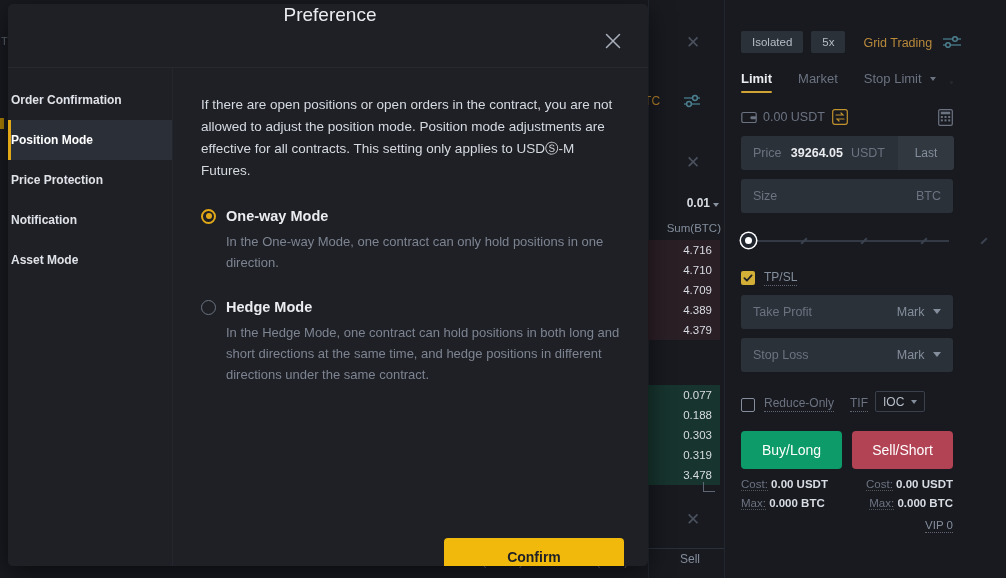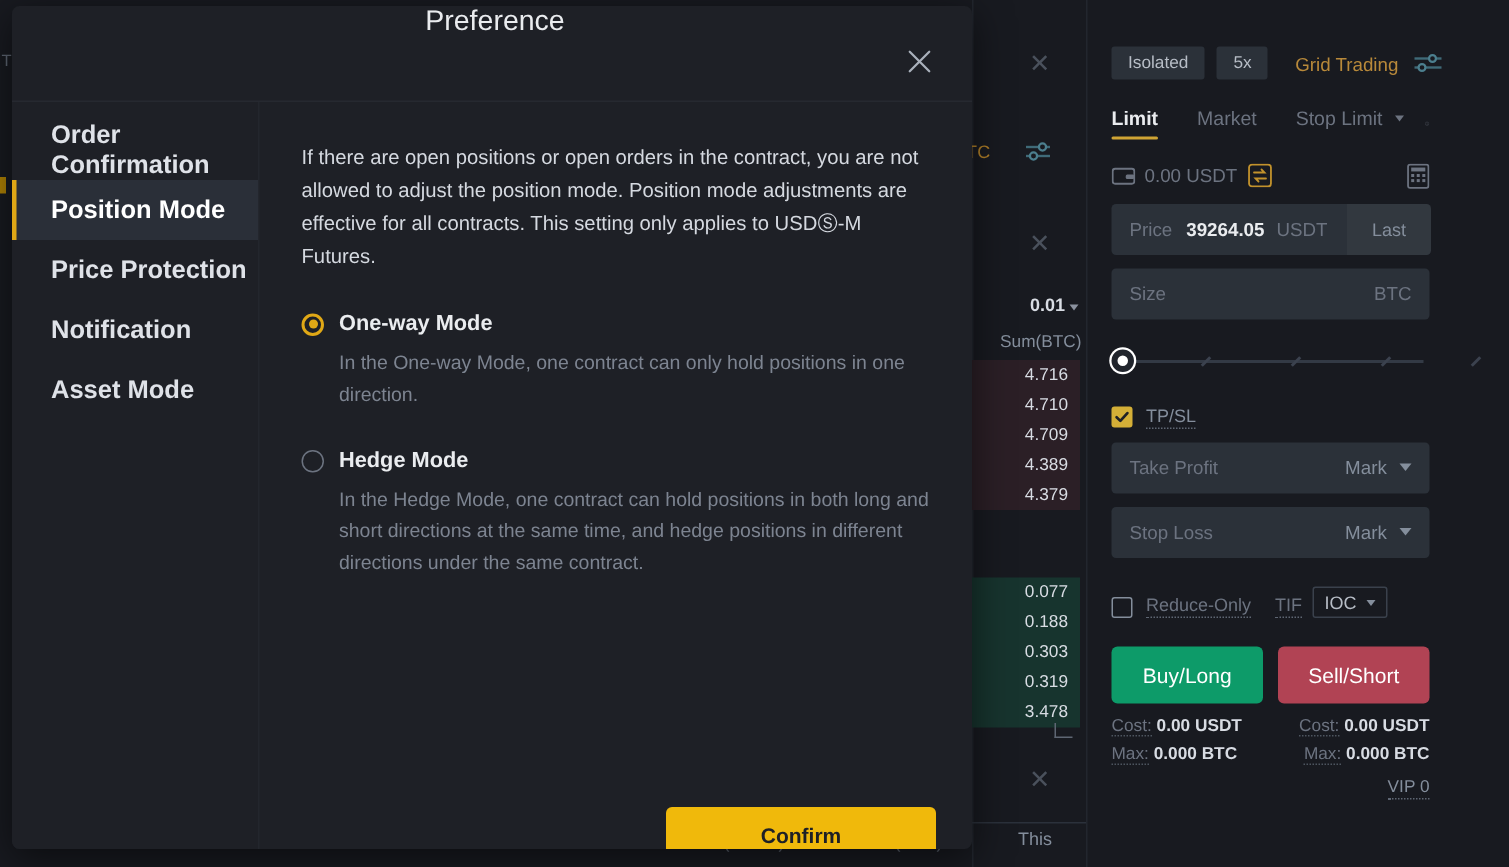--- a/index.html
+++ b/index.html
@@ -230,21 +230,21 @@
     display: flex; align-items: center; justify-content: center;
   }
   .modal-body { display: flex; height: 498px; }
 
   .modal-nav {
     width: 165px; background: #1e2026; padding-top: 12px;
     border-right: 1px solid #23262d;
   }
   .nav-item {
     height: 40px; display: flex; align-items: center;
-    padding-left: 23px; font-size: 17px; color: #dfe2e8;
+    font-size: 12px; color: #dfe2e8;
     border-left: 3px solid transparent; font-weight: 700;
   }
   .nav-item.active {
     background: #2a2f38; border-left-color: #e0a816; color: #fff;
   }
 
   .modal-main { flex: 1; padding: 26px 24px 0 28px; position: relative; }
   .intro {
     font-size: 13.5px; line-height: 22px; color: #d5d9e0;
     max-width: 442px;
@@ -317,21 +317,21 @@
 
     <div class="ob-col ob-bids">
       <div class="ob-row">0.077</div>
       <div class="ob-row">0.188</div>
       <div class="ob-row">0.303</div>
       <div class="ob-row">0.319</div>
       <div class="ob-row">3.478</div>
     </div>
 
     <div class="bg-corner"></div>
-    <div class="bg-time">This</div>
+    <div class="bg-time">Sell</div>
     <div class="bg-pricehdr">Price(USDT)</div>
     <div class="bg-amthdr">Amount(BTC)</div>
   </div>
 
   <div class="panel">
 
     <div class="panel-row1">
       <div class="chip">Isolated</div>
       <div class="chip">5x</div>
       <div class="grid-trading">

